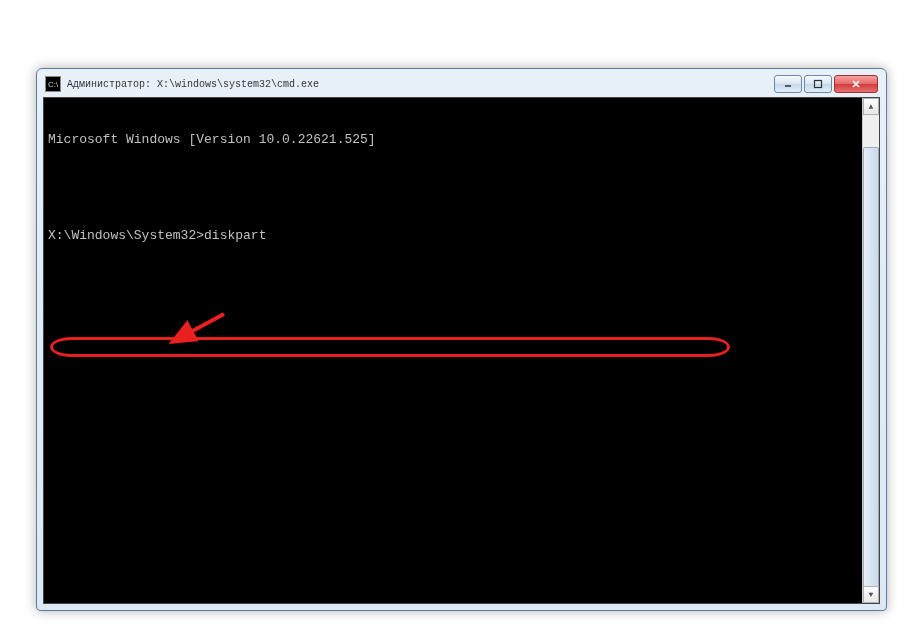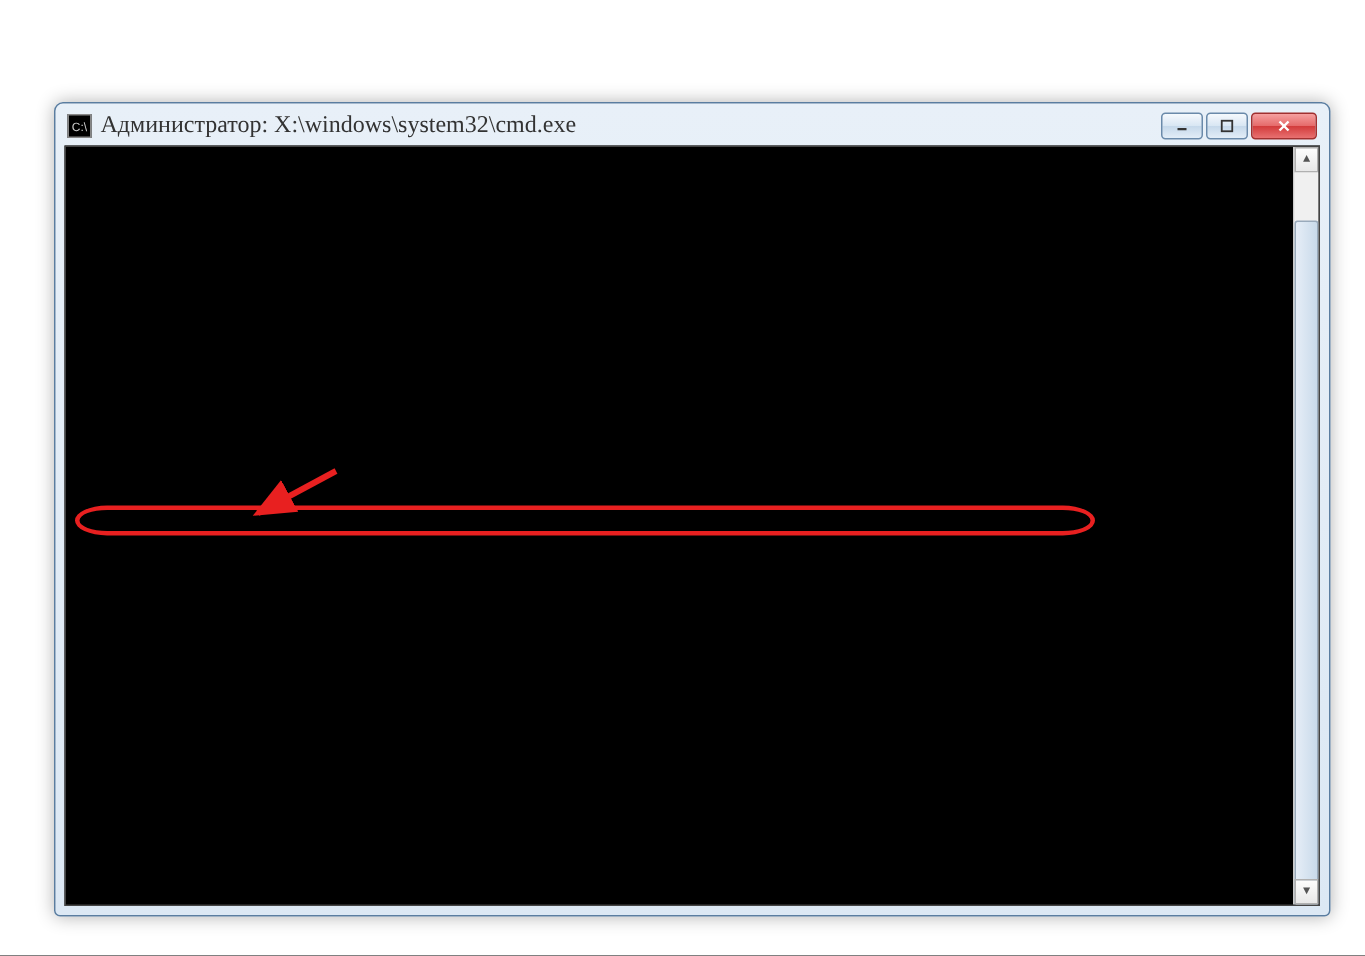--- a/index.html
+++ b/index.html
@@ -36,22 +36,22 @@
     margin-right: 6px;
     display: flex;
     align-items: center;
     justify-content: center;
     font-size: 8px;
     color: #ccc;
     font-family: sans-serif;
   }
   .title-text {
     flex: 1;
-    font-family: Liberation Serif, serif;
-    font-size: 16px;
+    font-family: Liberation Mono, monospace;
+    font-size: 10px;
     color: #333;
     white-space: nowrap;
     overflow: hidden;
   }
   .window-controls {
     display: flex;
     gap: 2px;
   }
   .win-btn {
     width: 28px;
@@ -145,21 +145,23 @@
       <div class="win-btn close">
         <svg width="10" height="10">
             <line x1="2" y1="2" x2="8" y2="8" stroke="#fff" stroke-width="1.6"></line>
             <line x1="8" y1="2" x2="2" y2="8" stroke="#fff" stroke-width="1.6"></line>
           </svg>
       </div>
     </div>
   </div>
 
   <div class="terminal">
-    <div class="line"> </div>
+    <div class="line">Microsoft Windows [Version 10.0.22621.525]</div>
+    <div class="line"> </div>
+    <div class="line">X:\Windows\System32&gt;diskpart</div>
     <div class="line"> </div>
     <div class="line"> </div>
     <div class="line"> </div>
     
     
     
     
     
     
     

